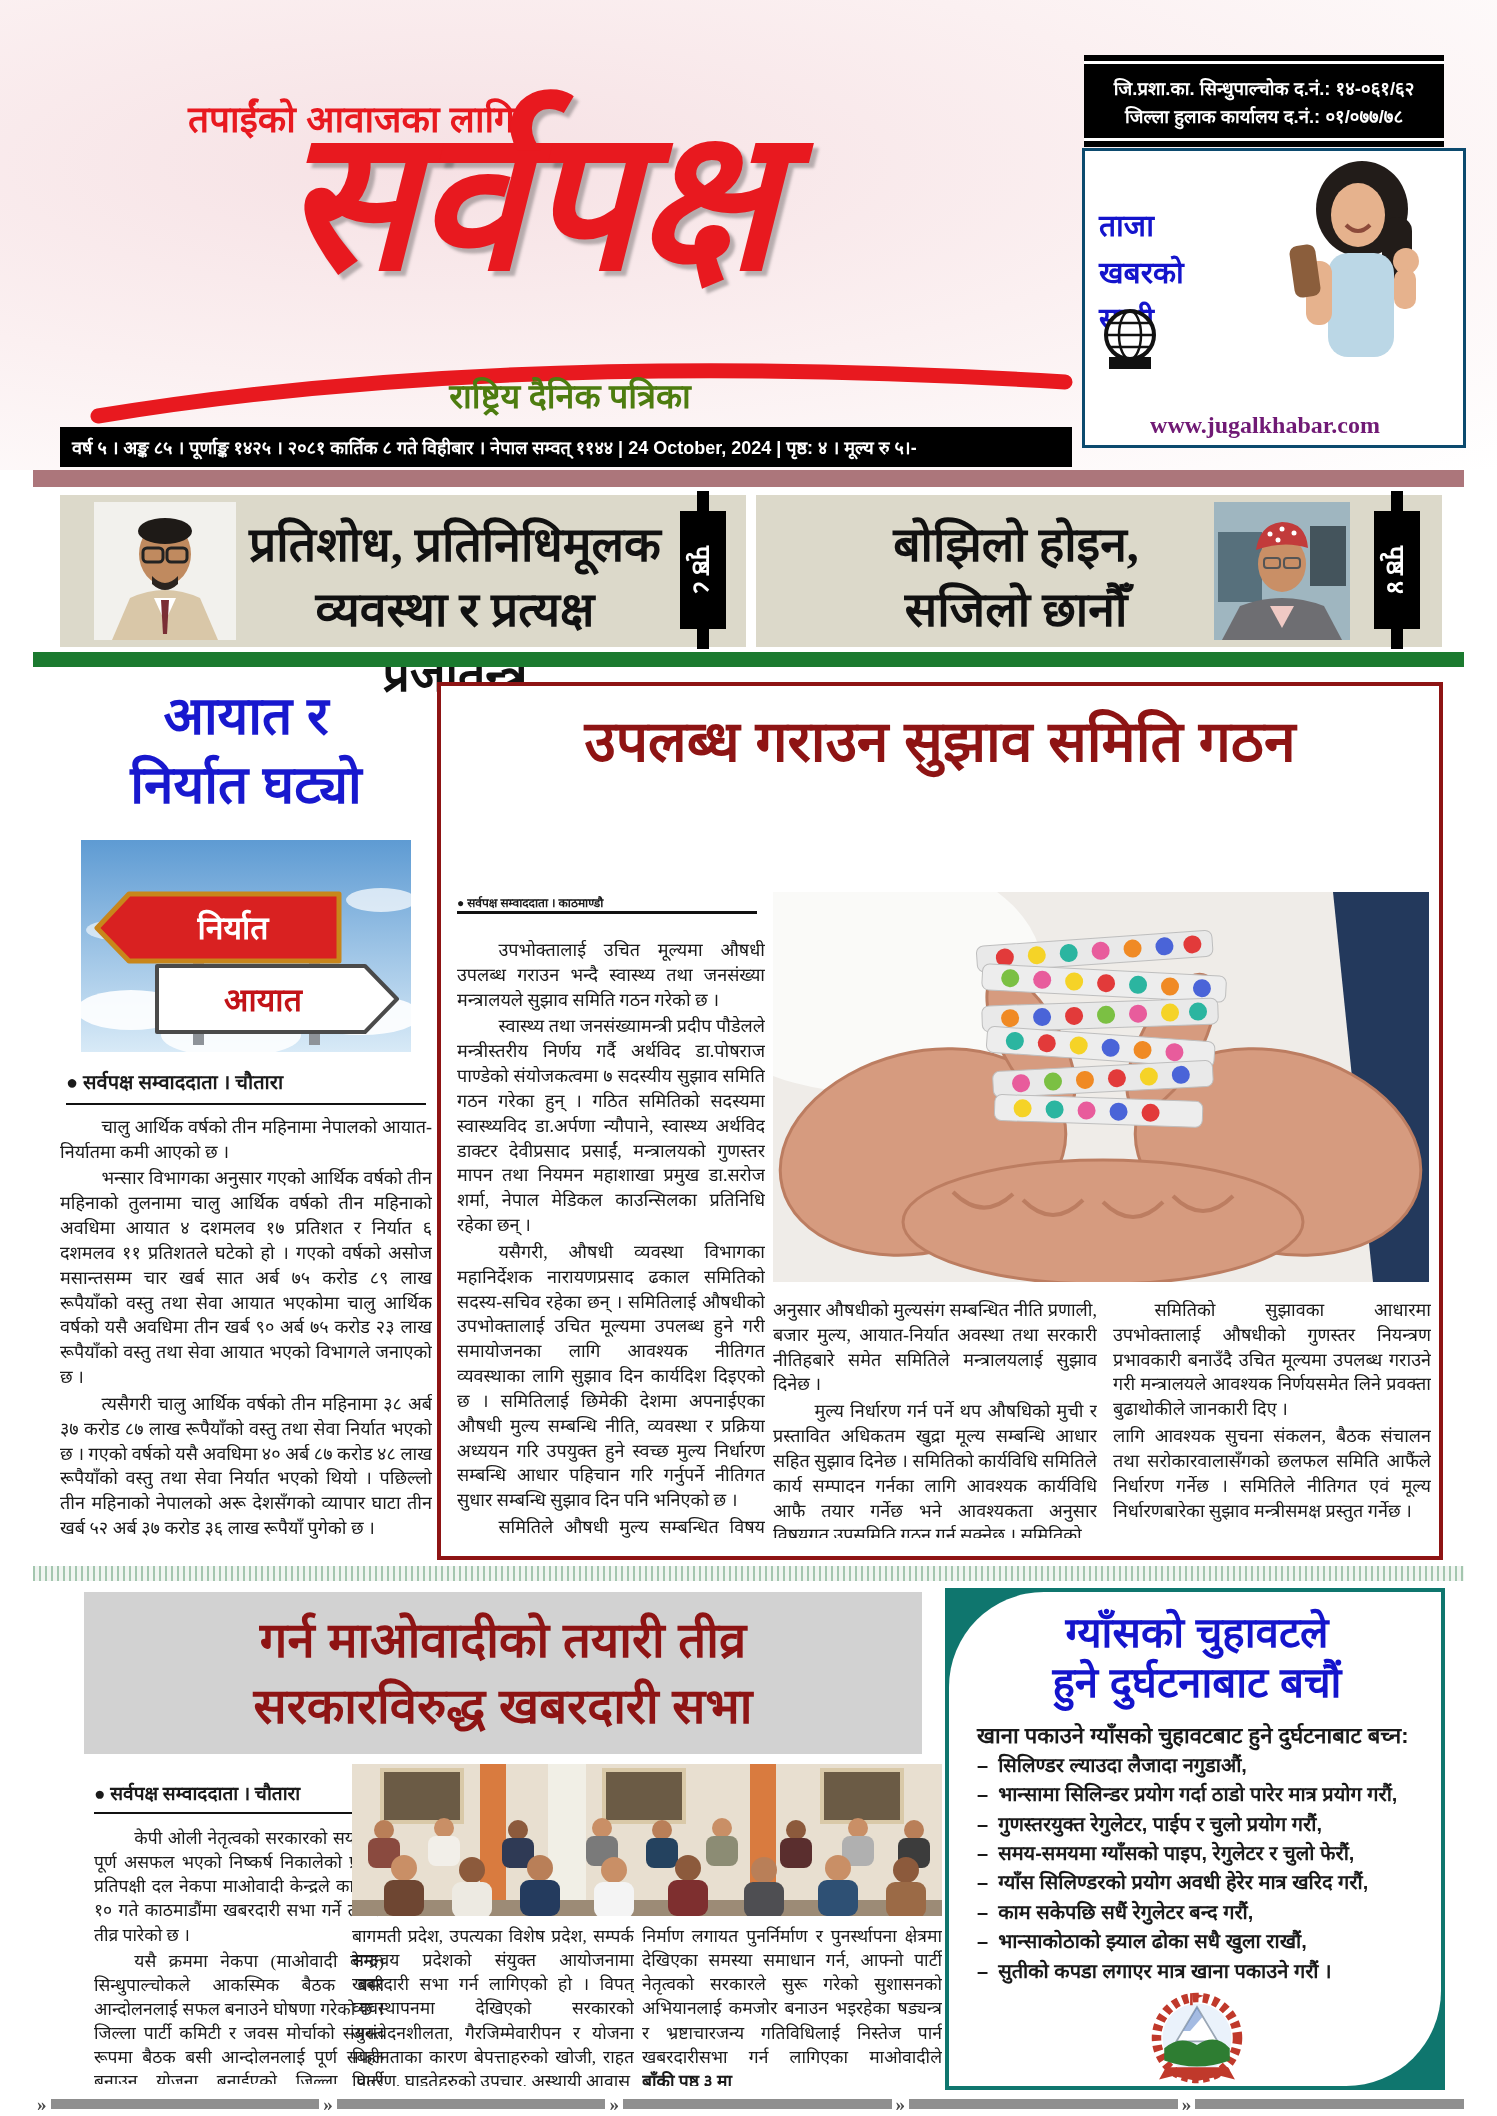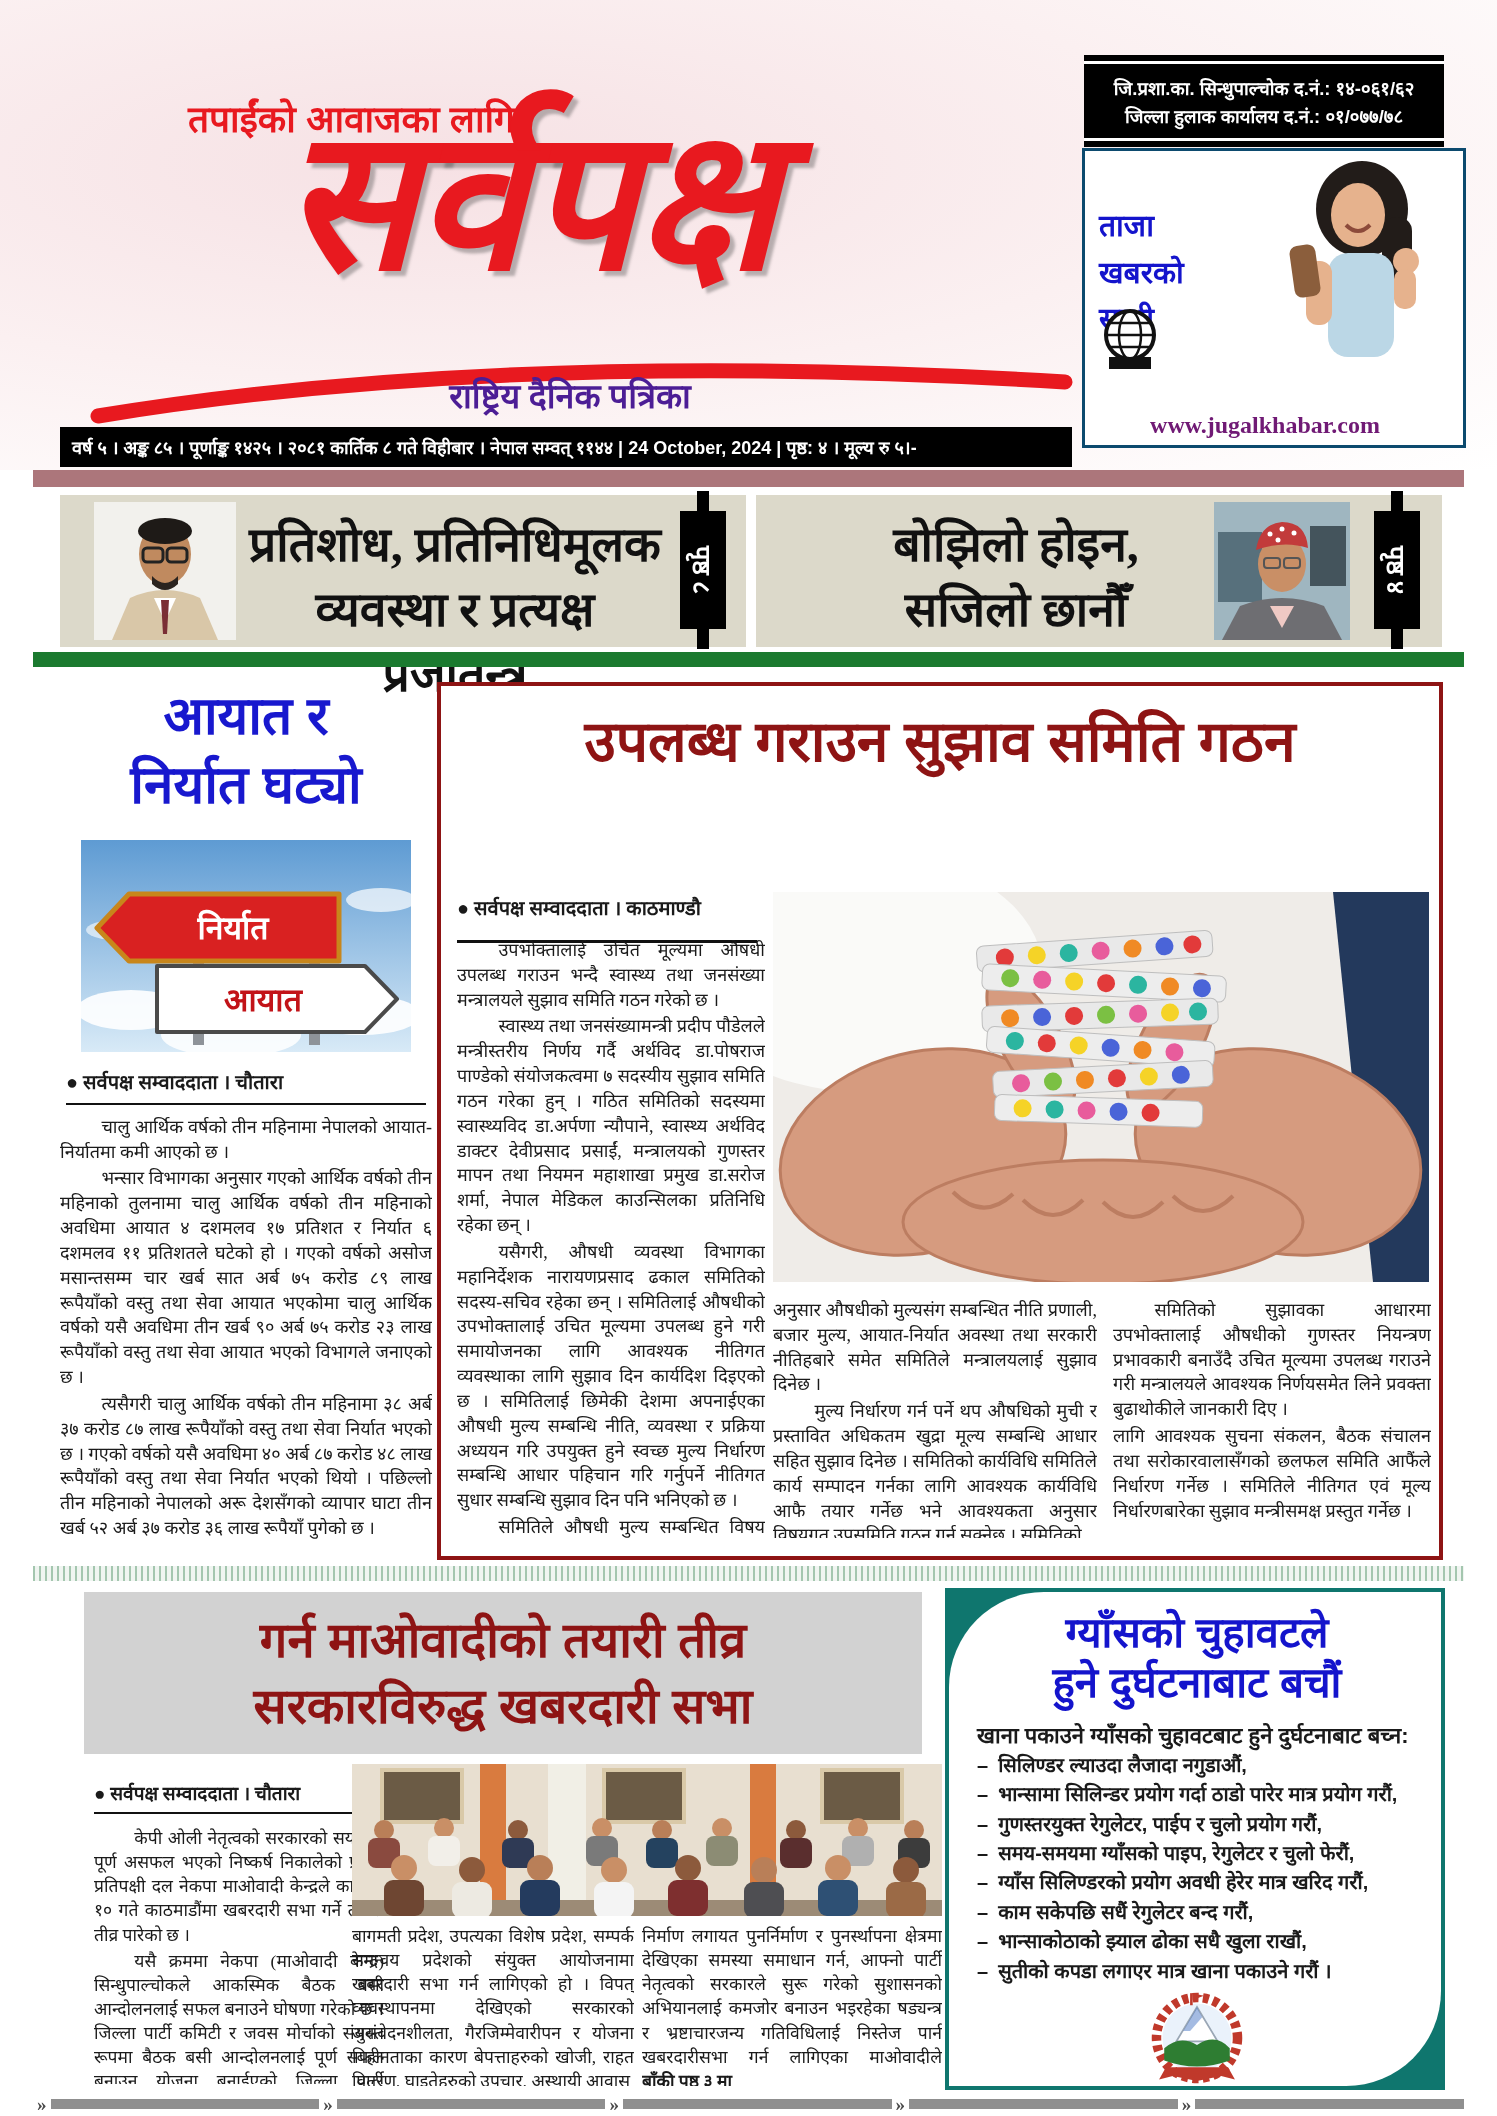--- a/index.html
+++ b/index.html
@@ -9,21 +9,21 @@
 
   
   .masthead-bg{position:absolute;left:0;top:0;width:1497px;height:470px;
     background:radial-gradient(ellipse at 30% 35%, #F6E1E4 0%, #FBF0F1 50%, #ffffff 100%);}
   .tagline{position:absolute;left:188px;top:92px;color:#E8191F;font-size:37px;font-weight:bold;}
   .logo{position:absolute;left:110px;top:60px;width:840px;text-align:center;color:#E8191F;
     font-size:196px;font-weight:bold;font-style:italic;line-height:1.45;
     text-shadow:5px 5px 3px rgba(60,60,60,.35);}
   .swoosh{position:absolute;left:90px;top:330px;}
   .subtitle{position:absolute;left:330px;top:372px;width:480px;text-align:center;
-    color:#4c1d95;font-size:34px;font-weight:bold;}
+    color:#4d7c0f;font-size:34px;font-weight:bold;}
   .reg-box{position:absolute;left:1084px;top:55px;width:360px;height:80px;background:#000;
     border-top:6px solid #000;border-bottom:6px solid #000;box-shadow:inset 0 3px 0 #fff, inset 0 -3px 0 #fff;
     display:flex;flex-direction:column;justify-content:center;align-items:center;gap:3px;}
   .reg-box div{color:#fff;font-size:18.5px;font-weight:bold;white-space:nowrap;}
 
   .jugal-ad{position:absolute;left:1082px;top:148px;width:360px;height:294px;background:#fff;
     border:3px solid #0c4a6e;overflow:hidden;padding-left:18px;}
   .slogan{position:absolute;left:14px;top:52px;color:#1414CC;font-size:30px;font-weight:bold;line-height:1.55;}
   .jk-woman{position:absolute;right:4px;top:6px;}
   .jk-globe{position:absolute;left:16px;top:158px;}
@@ -65,22 +65,22 @@
   .imports-fig{display:block;margin:20px auto 0;}
   .byline{font-size:20px;font-weight:bold;border-bottom:2px solid #111;padding-bottom:8px;margin:16px 6px 10px 6px;}
   .np-p{font-size:18px;line-height:1.38;text-align:justify;margin:0 0 2px 0;text-indent:2.3em;}
   .np-p.cont{text-indent:0;}
   .cont-mark{font-weight:bold;white-space:nowrap;}
 
   
   .medicine{position:absolute;left:437px;top:682px;width:1006px;height:878px;border:4px solid #8E1414;
     box-sizing:border-box;background:#fff;overflow:hidden;}
   .med-headline{color:#8E1414;font-size:57px;font-weight:800;text-align:center;line-height:1.45;margin-top:14px;}
-  .med-byline{position:absolute;left:16px;top:208px;width:300px;font-size:20px;font-weight:bold;
-    border-bottom:3px solid #111;padding-bottom:19px;}
+  .med-byline{position:absolute;left:16px;top:208px;width:300px;font-size:12px;font-weight:bold;
+    border-bottom:3px solid #111;padding-bottom:0;}
   .med-col1{position:absolute;left:16px;top:252px;width:308px;height:600px;overflow:hidden;}
   .med-img{position:absolute;left:332px;top:206px;}
   .med-col2{position:absolute;left:332px;top:612px;width:324px;height:240px;overflow:hidden;}
   .med-col3{position:absolute;left:672px;top:612px;width:318px;height:240px;overflow:hidden;}
 
   .dotted-divider{position:absolute;left:33px;right:33px;top:1566px;height:15px;
     background:repeating-linear-gradient(90deg,#A4C6AF 0 2px,#F0F5F1 2px 6px);}
 
   
   .maoist{position:absolute;left:60px;top:1588px;width:884px;height:502px;overflow:hidden;}

